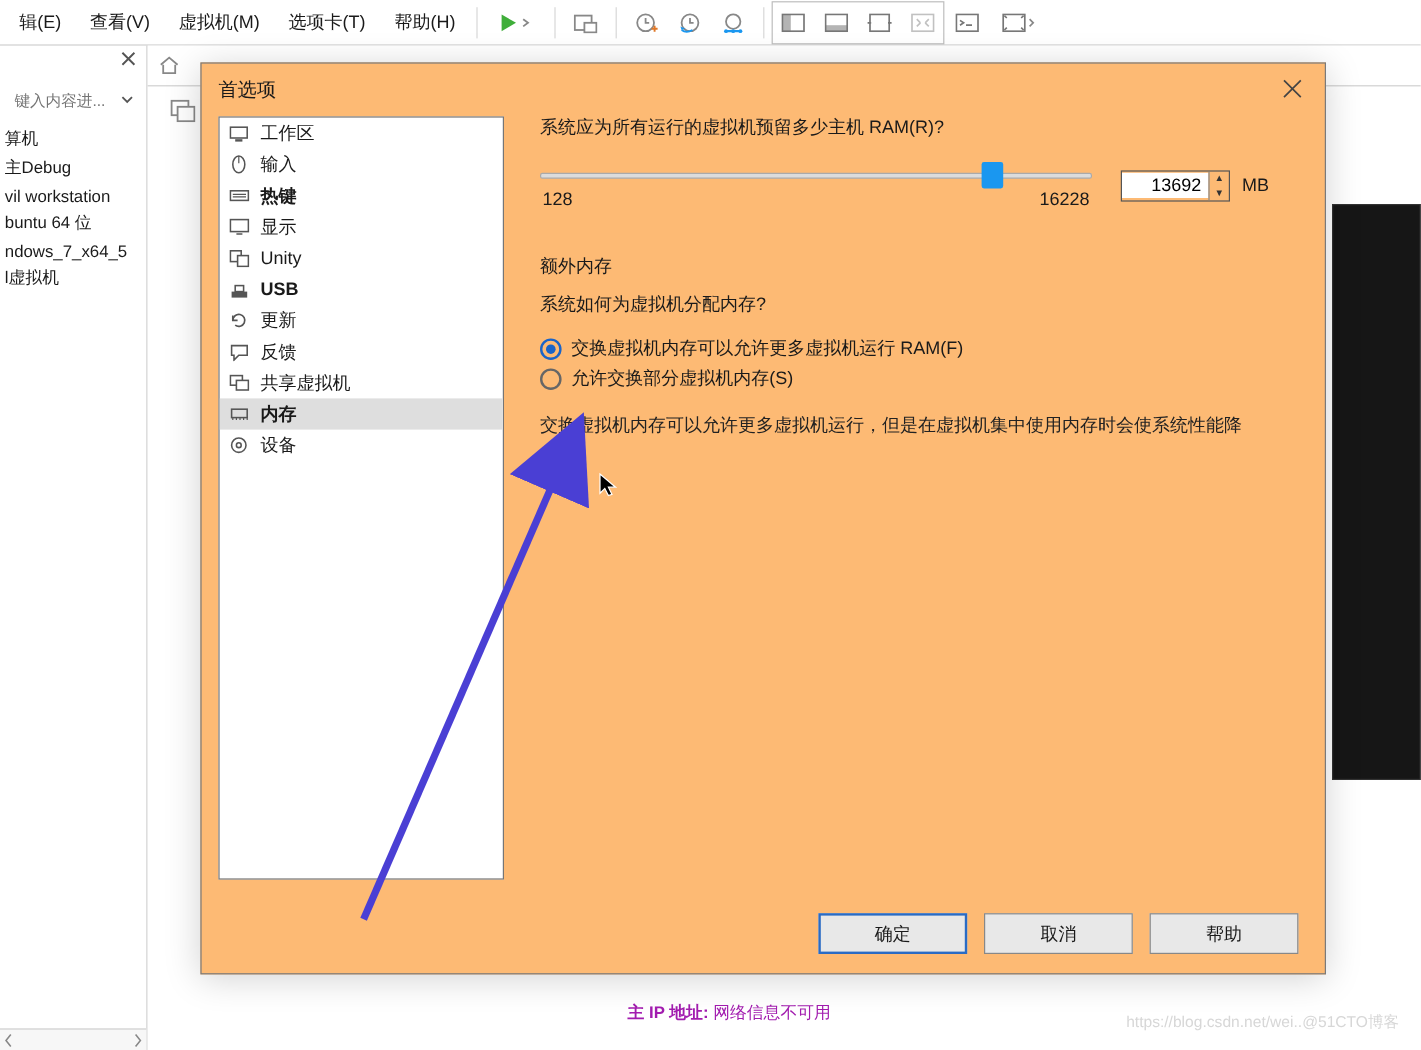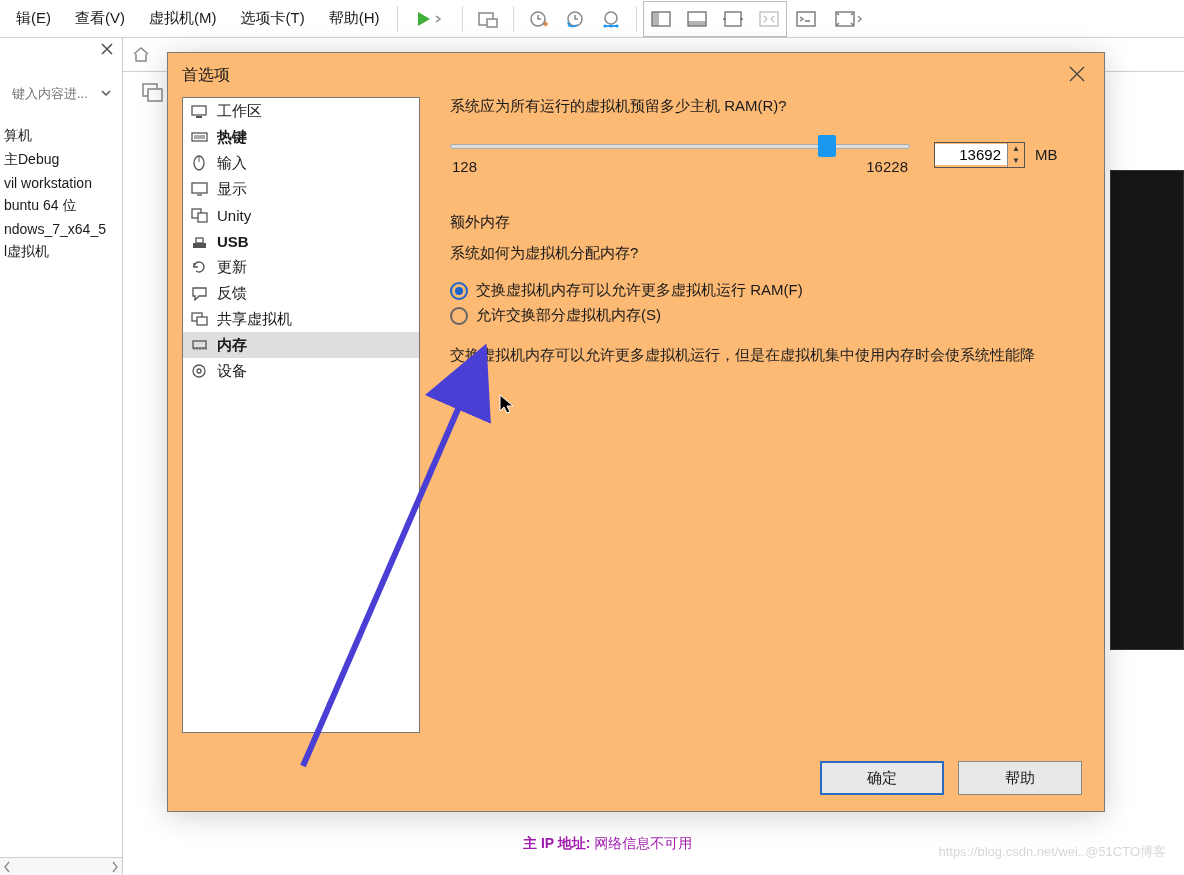--- a/index.html
+++ b/index.html
@@ -8,21 +8,21 @@
 .menu-item{padding:6px 12px;font-size:15px;white-space:nowrap}
 .tb-sep{width:1px;height:26px;background:#d8d8d8;margin:0 6px}
 .tb-group{display:flex;align-items:center;gap:6px;padding:0 4px}
 .tb-btn{display:flex;align-items:center;justify-content:center;width:30px;height:30px}
 .tb-btn.wide{width:44px}
 svg{display:block}
 .body-row{display:flex;height:calc(875px - 38px)}
 .sidebar{width:123px;border-right:1px solid #c9c9c9;display:flex;flex-direction:column;position:relative}
 .sb-header{display:flex;align-items:center;height:28px;padding:0 6px;font-size:13px;gap:4px}
 .sb-close{position:absolute;top:4px;right:6px;width:16px;height:16px}
-.sb-search{display:flex;align-items:center;height:30px;padding:2px 6px;margin:12px 4px}
+.sb-search{display:flex;align-items:center;height:30px;padding:2px 6px;margin:2px 4px}
 .sb-search input{flex:1;border:none;outline:none;font-size:13px;width:80px;color:#666}
 .sb-list{flex:1;overflow:hidden;padding:4px 0 0 0}
 .sb-item{padding:3px 4px 3px 4px;font-size:14px;white-space:nowrap;overflow:hidden}
 .sb-scroll{position:absolute;bottom:0;left:0;right:0;height:18px;border-top:1px solid #d0d0d0;background:#f7f7f7}
 .content{flex:1;position:relative;background:#fff}
 .tab-strip{height:34px;border-bottom:1px solid #d0d0d0;display:flex;align-items:center;padding:0 8px;gap:8px}
 .tab-home{width:20px;height:20px}
 .vm-dark{position:absolute;top:132px;right:0;width:74px;height:480px;background:#161616;border:1px solid #333}
 .vm-info{position:absolute;bottom:22px;left:400px;font-size:14px;color:#a21caf}
 .watermark{position:absolute;bottom:14px;right:18px;font-size:13px;color:#d7d7d7}
@@ -226,38 +226,38 @@
     <div class="cat-list" id="catList">
         <div class="cat-item">
           <span class="cat-icon">
             <svg width="17" height="16">
               <rect x="1" y="3" width="14" height="9" fill="none" stroke="#555" stroke-width="1.3"></rect>
               <rect x="5" y="13" width="6" height="2" fill="#555"></rect>
             </svg>
           </span>
           <span>工作区</span>
         </div>
+        <div class="cat-item">
+          <span class="cat-icon">
+            <svg width="17" height="16">
+              <ellipse cx="8" cy="8" rx="5" ry="7" fill="none" stroke="#555" stroke-width="1.3"></ellipse>
+              <line x1="8" y1="1" x2="8" y2="7" stroke="#555"></line>
+            </svg>
+          </span>
+          <span>输入</span>
+        </div>
         <div class="cat-item bold">
           <span class="cat-icon">
             <svg width="17" height="16">
               <rect x="1" y="4" width="15" height="8" fill="none" stroke="#555" stroke-width="1.3"></rect>
               <line x1="3" y1="7" x2="14" y2="7" stroke="#555"></line>
               <line x1="3" y1="9" x2="14" y2="9" stroke="#555"></line>
             </svg>
           </span>
           <span>热键</span>
-        </div>
-        <div class="cat-item">
-          <span class="cat-icon">
-            <svg width="17" height="16">
-              <ellipse cx="8" cy="8" rx="5" ry="7" fill="none" stroke="#555" stroke-width="1.3"></ellipse>
-              <line x1="8" y1="1" x2="8" y2="7" stroke="#555"></line>
-            </svg>
-          </span>
-          <span>输入</span>
         </div>
         <div class="cat-item">
           <span class="cat-icon">
             <svg width="17" height="16">
               <rect x="1" y="2" width="15" height="10" fill="none" stroke="#555" stroke-width="1.3"></rect>
               <line x1="6" y1="14" x2="11" y2="14" stroke="#555" stroke-width="1.3"></line>
             </svg>
           </span>
           <span>显示</span>
         </div>
@@ -364,20 +364,21 @@
             <span class="radio off"></span>
             <span>允许交换部分虚拟机内存(S)</span>
           </div>
         </div>
       <div class="hint">交换虚拟机内存可以允许更多虚拟机运行，但是在虚拟机集中使用内存时会使系统性能降低。</div>
     </div>
   </div>
 
   <div class="dlg-btns">
     <div class="btn primary">确定</div>
+    <div class="btn">取消</div>
     <div class="btn">帮助</div>
   </div>
 </div>
 
 <svg class="arrow" width="340" height="500">
   <defs>
       <marker id="ah" markerWidth="14" markerHeight="14" refX="3" refY="6" orient="auto">
         <path d="M0 0 L12 6 L0 12 Z" fill="#4a3fd4"></path>
       </marker>
     </defs>

